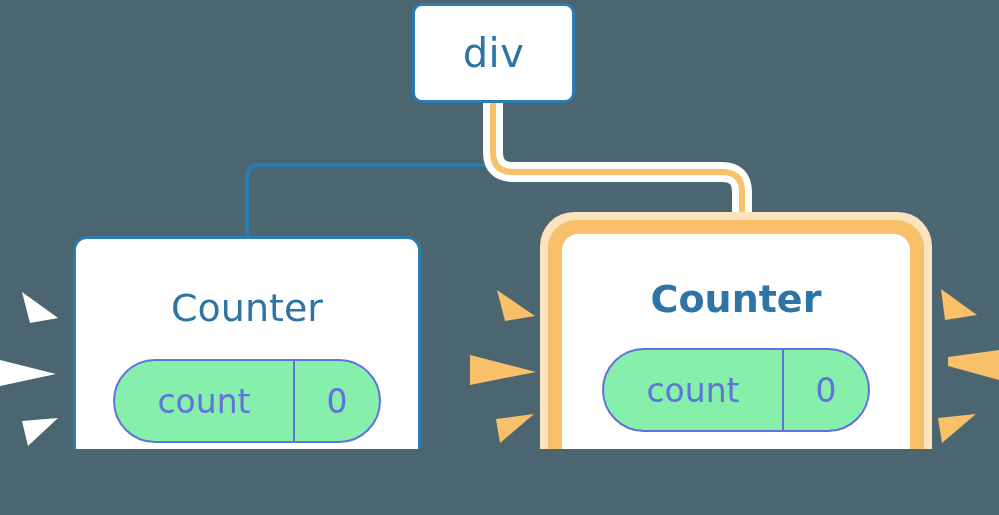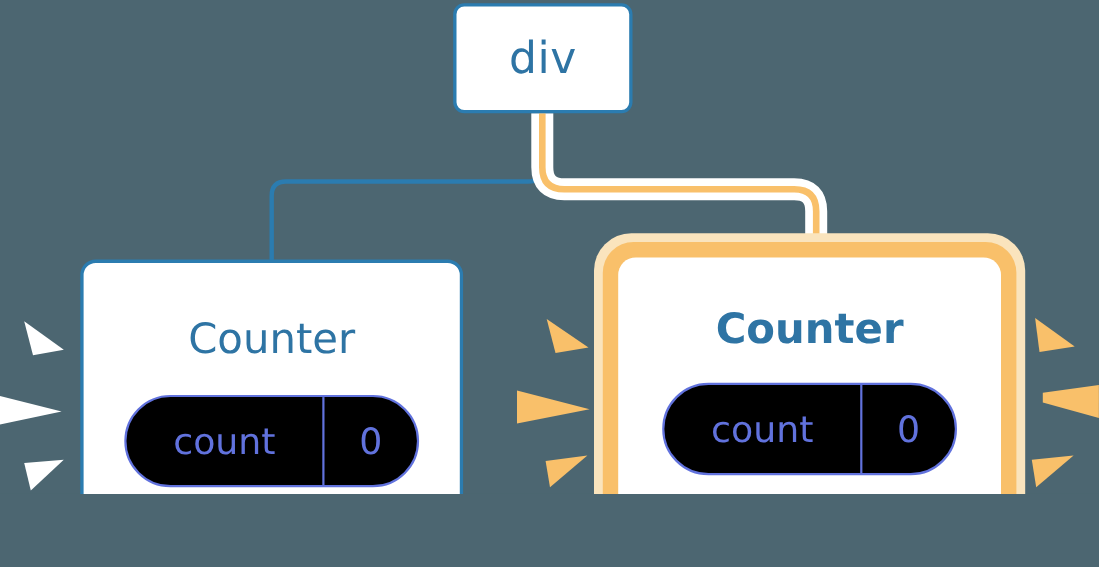--- a/index.html
+++ b/index.html
@@ -103,21 +103,21 @@
     font-weight: 700;
     line-height: 1;
   }
   
   .pill {
     position: relative;
     display: flex;
     align-items: stretch;
     border: 2px solid #6172dd;
     border-radius: 999px;
-    background: #000000;
+    background: #86efac;
     box-sizing: border-box;
   }
   .pill-left {
     margin-top: 32px;
     width: 268px;
     height: 84px;
   }
   .pill-right {
     margin-top: 30px;
     width: 268px;

